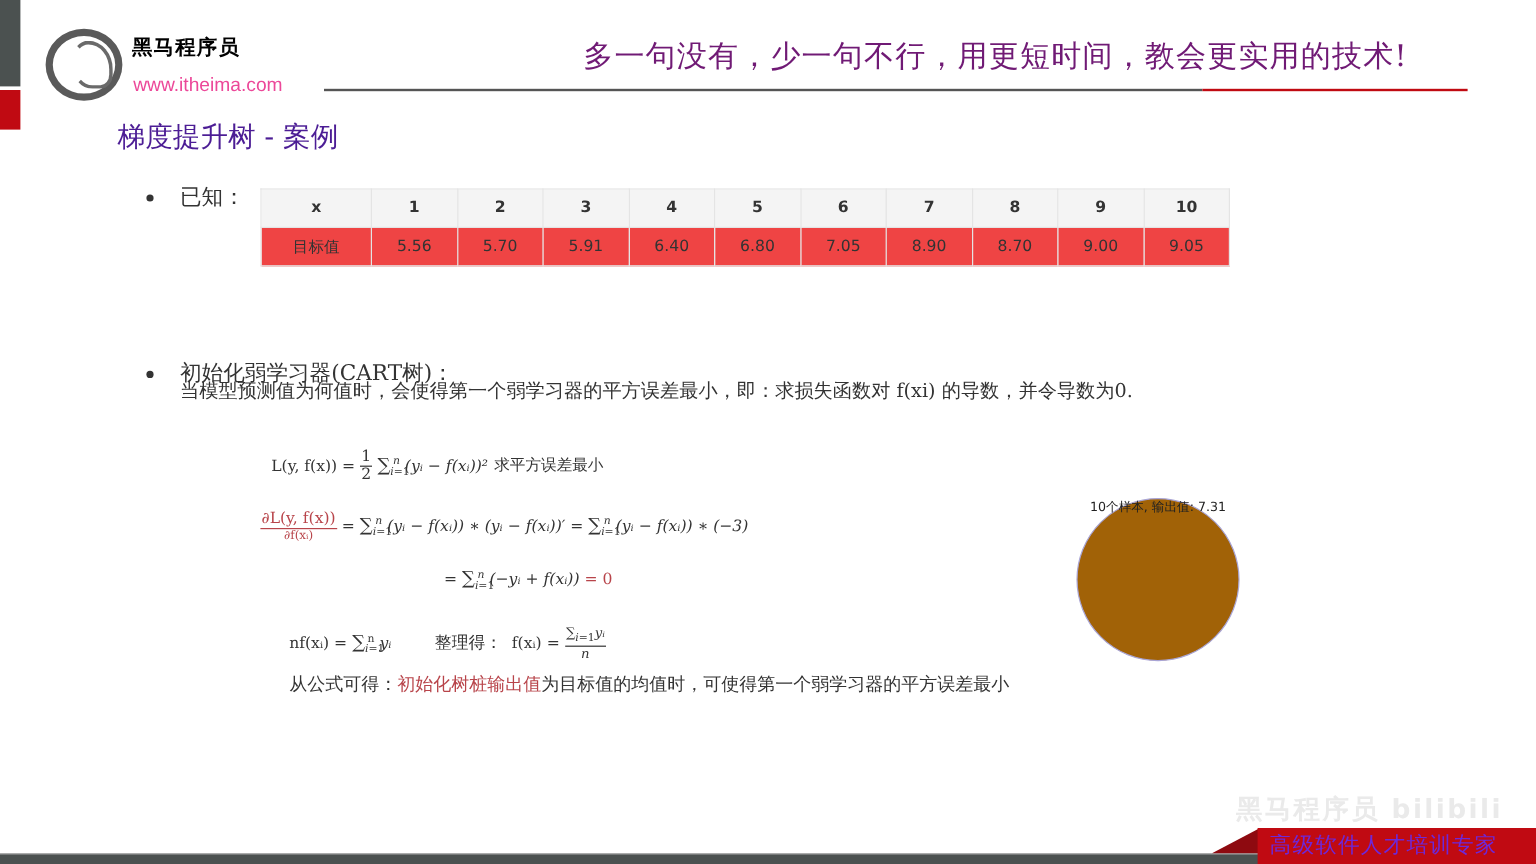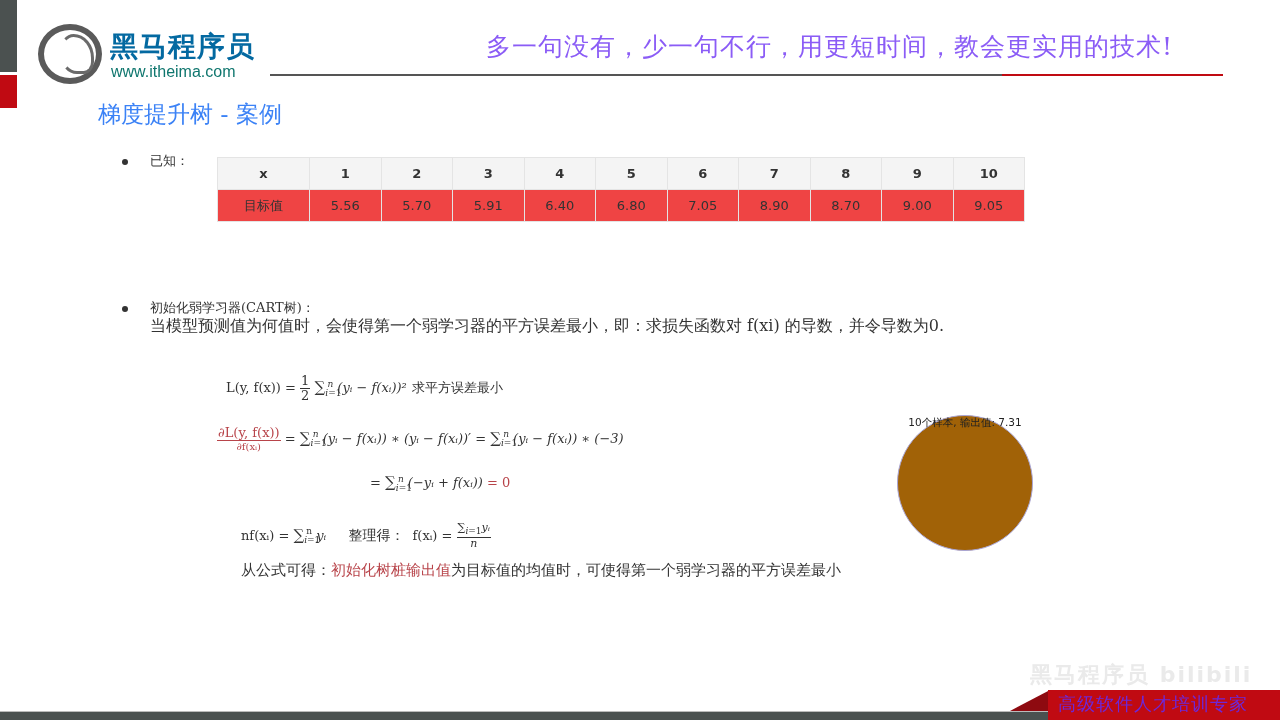--- a/index.html
+++ b/index.html
@@ -8,30 +8,30 @@
 
   .left-bar-gray { position: absolute; left: 0; top: 0; width: 17px; height: 72px; background: #4b5150; }
   .left-bar-red { position: absolute; left: 0; top: 75px; width: 17px; height: 33px; background: #c00a12; }
 
   .logo { position: absolute; left: 38px; top: 22px; width: 230px; height: 62px; }
   .logo-circle { position: absolute; left: 0; top: 2px; width: 64px; height: 60px; border-radius: 50%;
     border: 6px solid #5a5a5a; background: #fff; }
   .logo-circle:after { content: ""; position: absolute; left: 16px; top: 4px; width: 28px; height: 34px;
     border-radius: 40% 60% 30% 50%; border: 3px solid #6a6a6a; border-left-color: transparent; }
   .logo-name { position: absolute; left: 72px; top: 6px; font-family: "DejaVu Sans", sans-serif; font-weight: bold;
-    font-size: 28px; color: #0369a1; letter-spacing: 1px; }
-  .logo-url { position: absolute; left: 73px; top: 41px; font-family: "Liberation Sans", sans-serif; font-size: 16px; color: #0f766e; }
+    font-size: 17px; color: #000000; letter-spacing: 1px; }
+  .logo-url { position: absolute; left: 73px; top: 41px; font-family: "Liberation Sans", sans-serif; font-size: 16px; color: #ec4899; }
 
-  .slogan { position: absolute; left: 486px; top: 30px; font-size: 25px; color: #8b5cf6; letter-spacing: 1px; }
+  .slogan { position: absolute; left: 486px; top: 30px; font-size: 25px; color: #701a75; letter-spacing: 1px; }
   .header-line-gray { position: absolute; left: 270px; top: 74px; width: 732px; height: 2px; background: #555; }
   .header-line-red { position: absolute; left: 1002px; top: 74px; width: 221px; height: 2px; background: #c00a12; }
 
-  .slide-title { position: absolute; left: 98px; top: 99px; font-family: "DejaVu Sans", sans-serif; font-size: 23px; color: #3b82f6; }
+  .slide-title { position: absolute; left: 98px; top: 99px; font-family: "DejaVu Sans", sans-serif; font-size: 23px; color: #4c1d95; }
 
-  .bullet { position: absolute; font-size: 13px; color: #333; }
+  .bullet { position: absolute; font-size: 18px; color: #333; }
   .bullet .dot { display: inline-block; width: 6px; height: 6px; border-radius: 50%; background: #333; margin-right: 22px; vertical-align: middle; }
 
   table.data { position: absolute; left: 217px; top: 157px; border-collapse: collapse; font-family: "DejaVu Sans", sans-serif; font-size: 13px; color: #333; }
   table.data td { border: 1px solid #e4e4e4; text-align: center; height: 32px; width: 71.5px; }
   table.data td:first-child { width: 92px; }
   table.data tr.head td { background: #f4f4f4; font-weight: bold; }
   table.data tr.body td { background: #ef4444; }
 
   .para { position: absolute; left: 150px; top: 316px; font-size: 16px; color: #333; }
 
@@ -143,21 +143,21 @@
 <div class="formula" style="left:370px; top:473px;">
   = <span class="sumsym">∑</span><sub><i>i</i>=1</sub><sup style="margin-left:-14px;"><i>n</i></sup>
   <i>(−yᵢ + f(xᵢ))</i>
   <span class="red">= 0</span>
 </div>
 
 <div class="formula" style="left:241px; top:522px;">
   <span>nf(xᵢ) = </span>
   <span class="sumsym">∑</span><sub><i>i</i>=1</sub><sup style="margin-left:-14px;">n</sup>
   <i>yᵢ</i>
-  <span style="margin-left:18px; font-size:14px;">整理得：</span>
+  <span style="margin-left:32px; font-size:14px;">整理得：</span>
   <span style="margin-left:4px;">f(xᵢ) = </span>
   <span class="frac" style="font-size:11px;">
     <span class="num" style="border-bottom-color:#333;">∑<sub><i>i</i>=1</sub><i>yᵢ</i></span>
     <span class="den"><i>n</i></span>
   </span>
 </div>
 
 <div class="conclusion">
   <span>从公式可得：</span><span class="hl">初始化树桩输出值</span><span>为目标值的均值时，可使得第一个弱学习器的平方误差最小</span>
 </div>

